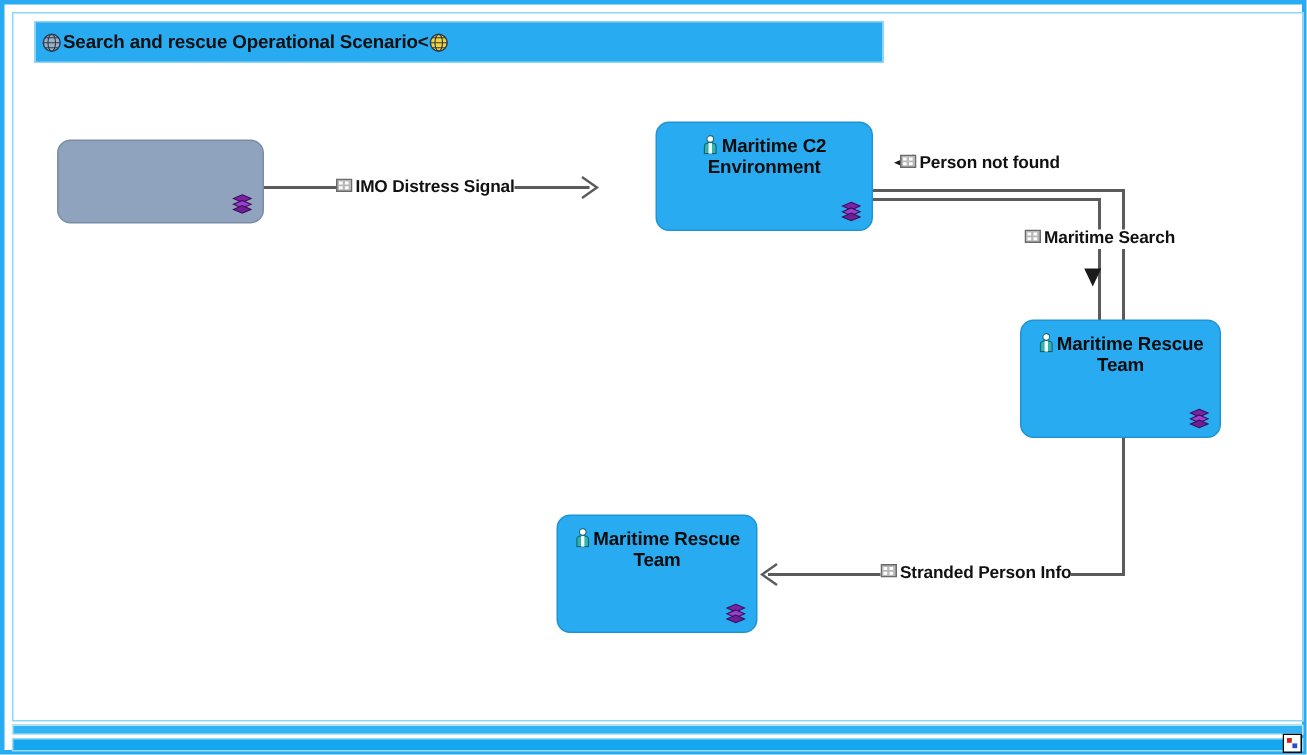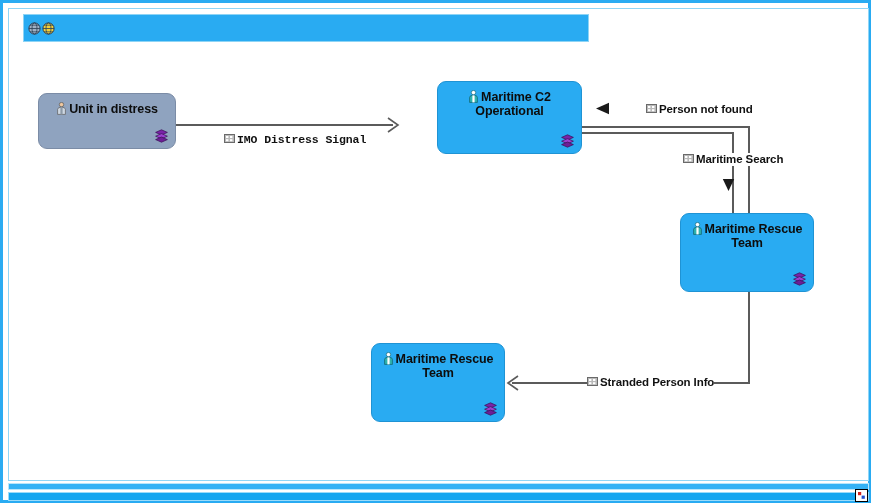--- a/index.html
+++ b/index.html
@@ -159,57 +159,58 @@
     <div id="diagram-title-bar">
       <span class="globe-icon">
         <svg viewBox="0 0 13 13" width="13" height="13">
           <circle cx="6.5" cy="6.5" r="5.6" fill="#9fb0c4" stroke="#2b3d52" stroke-width="1"></circle>
           <ellipse cx="6.5" cy="6.5" rx="2.5" ry="5.6" fill="none" stroke="#2b3d52" stroke-width="0.8"></ellipse>
           <line x1="0.9" y1="6.5" x2="12.1" y2="6.5" stroke="#2b3d52" stroke-width="0.8"></line>
           <line x1="2" y1="3.2" x2="11" y2="3.2" stroke="#2b3d52" stroke-width="0.7"></line>
           <line x1="2" y1="9.8" x2="11" y2="9.8" stroke="#2b3d52" stroke-width="0.7"></line>
         </svg>
       </span>
+      <span class="title-text">Search and rescue Operational Scenario&lt;</span>
       <span class="globe-icon">
         <svg viewBox="0 0 13 13" width="13" height="13">
           <circle cx="6.5" cy="6.5" r="5.6" fill="#f5d13a" stroke="#2b3d52" stroke-width="1"></circle>
           <ellipse cx="6.5" cy="6.5" rx="2.5" ry="5.6" fill="none" stroke="#2b3d52" stroke-width="0.8"></ellipse>
           <line x1="0.9" y1="6.5" x2="12.1" y2="6.5" stroke="#2b3d52" stroke-width="0.8"></line>
           <line x1="2" y1="3.2" x2="11" y2="3.2" stroke="#2b3d52" stroke-width="0.7"></line>
           <line x1="2" y1="9.8" x2="11" y2="9.8" stroke="#2b3d52" stroke-width="0.7"></line>
         </svg>
       </span>
     </div>
 
     <div class="conn-line conn-h" style="left:162px; top:115px; width:222px;"></div>
     <div class="arrow" style="left:378px; top:108px;">
       <svg width="13" height="16" viewBox="0 0 13 16">
         <polyline points="1,1 11,8 1,15" fill="none" stroke="#5b5b5b" stroke-width="1.6"></polyline>
       </svg>
     </div>
-    <div class="conn-label" style="left:215px; top:124px;font-family:Liberation Mono, monospace;">
+    <div class="conn-label" style="left:215px; top:110px;">
       <span class="msg-icon">
         <svg width="11" height="9" viewBox="0 0 11 9">
           <rect x="0.5" y="0.5" width="10" height="8" fill="#b9b9b9" stroke="#6a6a6a" stroke-width="1"></rect>
           <rect x="2" y="2" width="2.4" height="2" fill="#ffffff"></rect>
           <rect x="6" y="2" width="2.4" height="2" fill="#ffffff"></rect>
           <rect x="2" y="5.2" width="2.4" height="2" fill="#ffffff"></rect>
           <rect x="6" y="5.2" width="2.4" height="2" fill="#ffffff"></rect>
         </svg>
       </span><span>IMO Distress Signal</span>
     </div>
 
     <div class="conn-line conn-h" style="left:524px; top:117px; width:217px;"></div>
     <div class="conn-line conn-v" style="left:739px; top:117px; height:88px;"></div>
     <div class="arrow" style="left:586px; top:93px;">
       <svg width="16" height="13" viewBox="0 0 16 13">
         <polygon points="1,6.5 14,0.8 14,12.2" fill="#1a1a1a"></polygon>
       </svg>
     </div>
-    <div class="conn-label" style="left:637px; top:94px;">
+    <div class="conn-label" style="left:591px; top:94px;">
       <span class="msg-icon">
         <svg width="11" height="9" viewBox="0 0 11 9">
           <rect x="0.5" y="0.5" width="10" height="8" fill="#b9b9b9" stroke="#6a6a6a" stroke-width="1"></rect>
           <rect x="2" y="2" width="2.4" height="2" fill="#ffffff"></rect>
           <rect x="6" y="2" width="2.4" height="2" fill="#ffffff"></rect>
           <rect x="2" y="5.2" width="2.4" height="2" fill="#ffffff"></rect>
           <rect x="6" y="5.2" width="2.4" height="2" fill="#ffffff"></rect>
         </svg>
       </span><span>Person not found</span>
     </div>
@@ -246,48 +247,39 @@
           <rect x="0.5" y="0.5" width="10" height="8" fill="#b9b9b9" stroke="#6a6a6a" stroke-width="1"></rect>
           <rect x="2" y="2" width="2.4" height="2" fill="#ffffff"></rect>
           <rect x="6" y="2" width="2.4" height="2" fill="#ffffff"></rect>
           <rect x="2" y="5.2" width="2.4" height="2" fill="#ffffff"></rect>
           <rect x="6" y="5.2" width="2.4" height="2" fill="#ffffff"></rect>
         </svg>
       </span><span>Stranded Person Info</span>
     </div>
 
     <div class="node grey" style="left:29px; top:84px; width:138px; height:56px;">
-      <span class="node-title">
-        <span class="person-icon">
-          <svg width="11" height="13" viewBox="0 0 11 13">
-            <circle cx="5.5" cy="2.6" r="2.2" fill="#f0c8a0" stroke="#5a5a5a" stroke-width="0.7"></circle>
-            <path d="M1.6 12.4 L1.6 7.4 Q1.6 5.2 5.5 5.2 Q9.4 5.2 9.4 7.4 L9.4 12.4 Z" fill="#cfd8e2" stroke="#5a5a5a" stroke-width="0.7"></path>
-            <rect x="4.4" y="5.4" width="2.2" height="7" fill="#8d9aa8"></rect>
-          </svg>
-        </span><span>Unit in distress</span>
-      </span>
       <span class="stack-icon">
         <svg width="15" height="14" viewBox="0 0 15 14">
           <polygon points="7.5,0.8 13.4,3.4 7.5,6.0 1.6,3.4" fill="#7a23a8" stroke="#3a0d55" stroke-width="0.7"></polygon>
           <polygon points="7.5,4.6 13.4,7.2 7.5,9.8 1.6,7.2" fill="#9b3fd0" stroke="#3a0d55" stroke-width="0.7"></polygon>
           <polygon points="7.5,8.0 13.4,10.6 7.5,13.2 1.6,10.6" fill="#6d1f96" stroke="#3a0d55" stroke-width="0.7"></polygon>
         </svg>
       </span>
     </div>
 
     <div class="node blue" style="left:392px; top:72px; width:145px; height:73px;margin-left:36px;">
       <span class="node-title">
         <span class="person-icon">
           <svg width="11" height="13" viewBox="0 0 11 13">
             <circle cx="5.5" cy="2.6" r="2.2" fill="#ffffff" stroke="#1a6b7a" stroke-width="0.7"></circle>
             <path d="M1.6 12.4 L1.6 7.4 Q1.6 5.2 5.5 5.2 Q9.4 5.2 9.4 7.4 L9.4 12.4 Z" fill="#2fb3ae" stroke="#10606b" stroke-width="0.7"></path>
             <rect x="4.4" y="5.4" width="2.2" height="7" fill="#ffffff"></rect>
           </svg>
         </span><span>Maritime C2</span>
-        <br><span>Operational</span>
+        <br><span>Environment</span>
       </span>
       <span class="stack-icon">
         <svg width="15" height="14" viewBox="0 0 15 14">
           <polygon points="7.5,0.8 13.4,3.4 7.5,6.0 1.6,3.4" fill="#7a23a8" stroke="#3a0d55" stroke-width="0.7"></polygon>
           <polygon points="7.5,4.6 13.4,7.2 7.5,9.8 1.6,7.2" fill="#9b3fd0" stroke="#3a0d55" stroke-width="0.7"></polygon>
           <polygon points="7.5,8.0 13.4,10.6 7.5,13.2 1.6,10.6" fill="#6d1f96" stroke="#3a0d55" stroke-width="0.7"></polygon>
         </svg>
       </span>
     </div>
 

